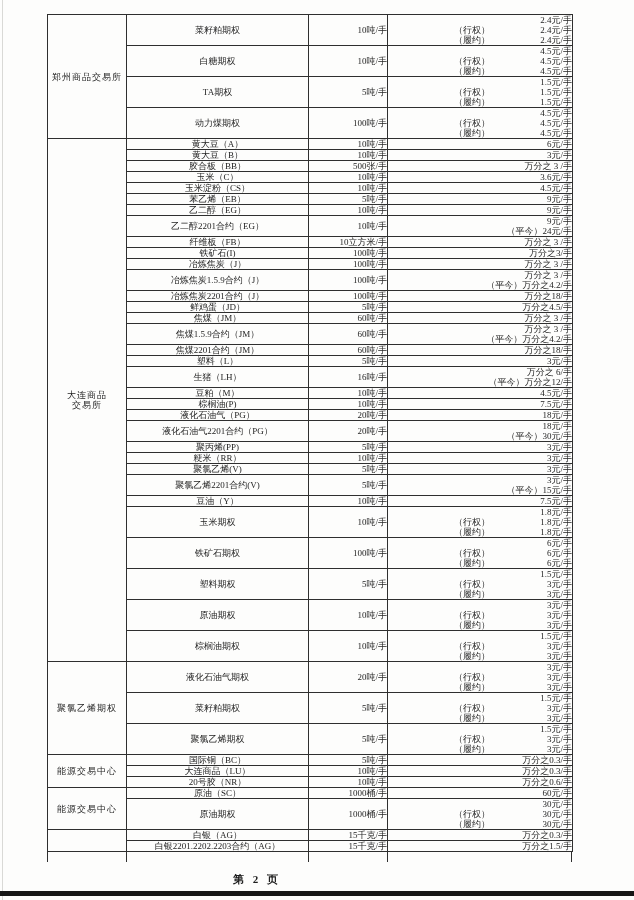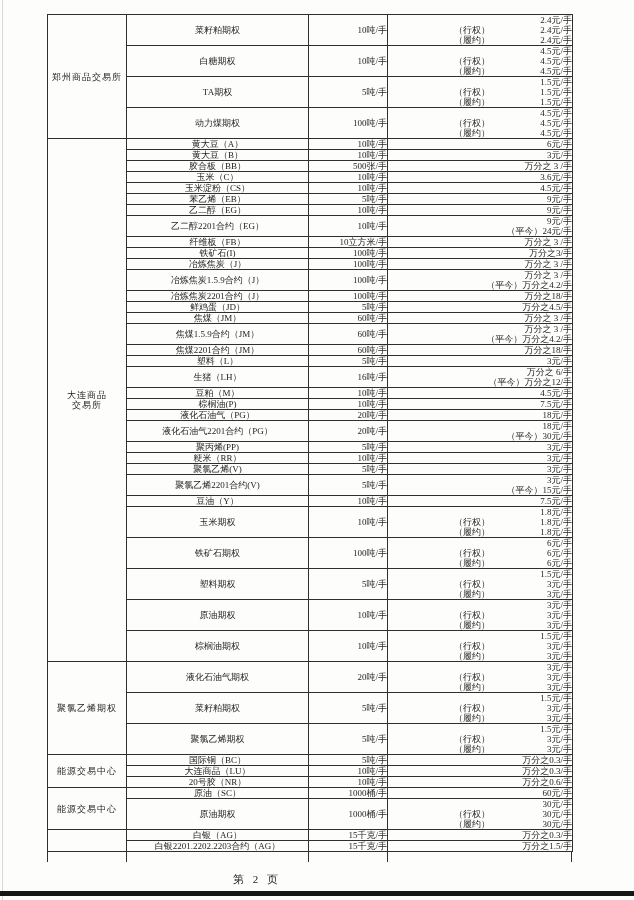--- a/index.html
+++ b/index.html
@@ -43,20 +43,21 @@
     line-height:10px;
     white-space:nowrap;
   }
   .fee-type{position:absolute;left:66px;}
   .stub{position:absolute;width:1px;background:#2f2f2f;}
   .page-footer{
     position:absolute;left:0;top:872px;width:514px;
     text-align:center;
     font-size:11px;
     letter-spacing:3px;
+    font-weight:bold;
   }
 </style>
 </head>
 <body>
 
 <div class="sheet">
   <div class="scan-edge-left"></div>
 
   <table class="fees" id="feesTable">
     <colgroup>

